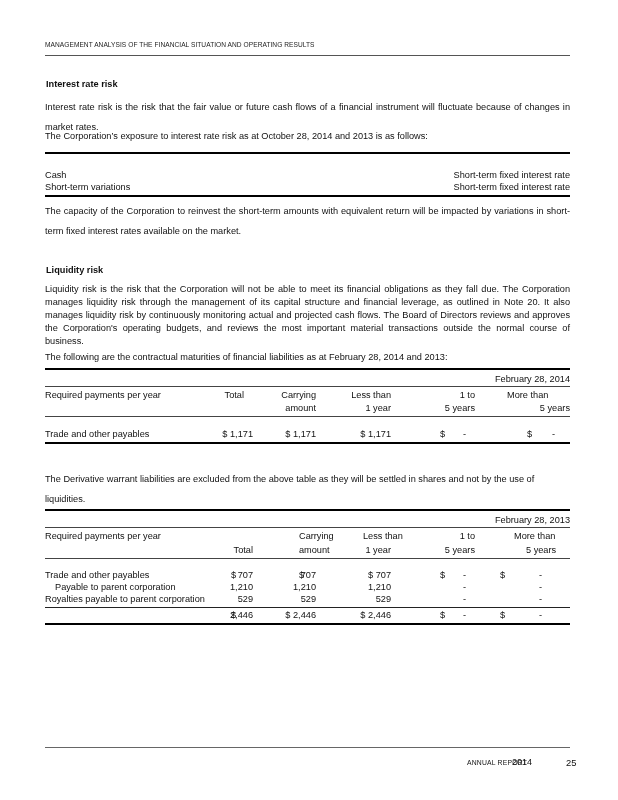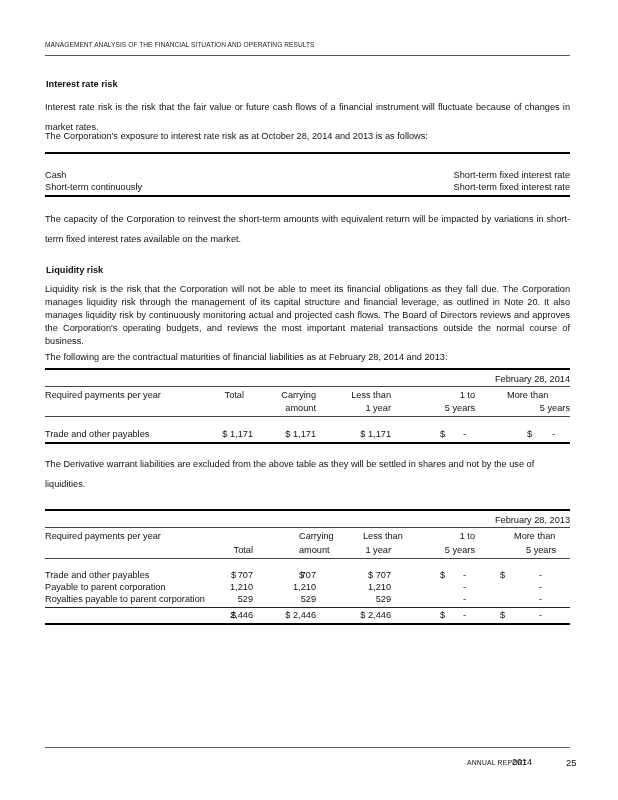--- a/index.html
+++ b/index.html
@@ -29,25 +29,25 @@
   <div class="running-head">MANAGEMENT ANALYSIS OF THE FINANCIAL SITUATION AND OPERATING RESULTS</div>
   <div class="running-rule"></div>
 
   <div class="h" style="top:79px">Interest rate risk</div>
   <div class="p" style="top:97px">Interest rate risk is the risk that the fair value or future cash flows of a financial instrument will fluctuate because of changes in market rates.</div>
   <div class="p nojust" style="top:126px">The Corporation’s exposure to interest rate risk as at October 28, 2014 and 2013 is as follows:</div>
 
   <div class="rule thick" style="top:152px"></div>
   <div class="cell" style="top:170px;left:0">Cash</div>
   <div class="cell r" style="top:170px;right:0">Short-term fixed interest rate</div>
-  <div class="cell" style="top:182px;left:0">Short-term continuously</div>
+  <div class="cell" style="top:182px;left:0">Short-term variations</div>
   <div class="cell r" style="top:182px;right:0">Short-term fixed interest rate</div>
   <div class="rule thick" style="top:195px"></div>
 
-  <div class="p" style="top:209px">The capacity of the Corporation to reinvest the short-term amounts with equivalent return will be impacted by variations in short-term fixed interest rates available on the market.</div>
+  <div class="p" style="top:201px">The capacity of the Corporation to reinvest the short-term amounts with equivalent return will be impacted by variations in short-term fixed interest rates available on the market.</div>
 
   <div class="h" style="top:265px">Liquidity risk</div>
   <div class="p" style="top:283px;line-height:12.9px">Liquidity risk is the risk that the Corporation will not be able to meet its financial obligations as they fall due. The Corporation manages liquidity risk through the management of its capital structure and financial leverage, as outlined in Note 20. It also manages liquidity risk by continuously monitoring actual and projected cash flows. The Board of Directors reviews and approves the Corporation's operating budgets, and reviews the most important material transactions outside the normal course of business.</div>
   <div class="p nojust" style="top:347px">The following are the contractual maturities of financial liabilities as at February 28, 2014 and 2013:</div>
 
   <div>
     <div class="rule thick" style="top:368px"></div>
     <div class="cell r" style="top:374px;right:0">February 28, 2014</div>
     <div class="rule thin" style="top:386px"></div>
     <div class="cell" style="top:390px;left:0">Required payments per year</div>
@@ -68,21 +68,21 @@
       <div class="cell r" style="top:429px;right:254px">$ 1,171</div>
       <div class="cell r" style="top:429px;right:179px">$ 1,171</div>
       <div class="cell" style="top:429px;left:395px">$</div>
       <div class="cell" style="top:429px;left:418px">-</div>
       <div class="cell" style="top:429px;left:482px">$</div>
       <div class="cell" style="top:429px;left:507px">-</div>
     </div>
     <div class="rule thick" style="top:442px"></div>
   </div>
 
-  <div class="p nojust" style="top:454px">The Derivative warrant liabilities are excluded from the above table as they will be settled in shares and not by the use of liquidities.</div>
+  <div class="p nojust" style="top:469px">The Derivative warrant liabilities are excluded from the above table as they will be settled in shares and not by the use of liquidities.</div>
 
   <div>
     <div class="rule thick" style="top:509px"></div>
     <div class="cell r" style="top:515px;right:0">February 28, 2013</div>
     <div class="rule thin" style="top:527px"></div>
     <div class="cell" style="top:531px;left:0">Required payments per year</div>
     <div class="cell r" style="top:545px;right:317px">Total</div>
     <div class="cell" style="top:531px;left:254px">Carrying</div>
     <div class="cell" style="top:545px;left:254px">amount</div>
     <div class="cell" style="top:531px;left:318px">Less than</div>
@@ -100,21 +100,21 @@
       <div class="cell" style="top:570px;left:254px">$</div>
       <div class="cell r" style="top:570px;right:254px">707</div>
       <div class="cell" style="top:570px;left:323px">$</div>
       <div class="cell r" style="top:570px;right:179px">707</div>
       <div class="cell" style="top:570px;left:395px">$</div>
       <div class="cell" style="top:570px;left:418px">-</div>
       <div class="cell" style="top:570px;left:455px">$</div>
       <div class="cell" style="top:570px;left:494px">-</div>
     </div>
     <div>
-      <div class="cell" style="top:582px;left:0">Payable to parent corporation</div>
+      <div class="cell" style="top:582px;left:10px">Payable to parent corporation</div>
       <div class="cell r" style="top:582px;right:317px">1,210</div>
       <div class="cell r" style="top:582px;right:254px">1,210</div>
       <div class="cell r" style="top:582px;right:179px">1,210</div>
       <div class="cell" style="top:582px;left:418px">-</div>
       <div class="cell" style="top:582px;left:494px">-</div>
     </div>
     <div>
       <div class="cell" style="top:594px;left:0">Royalties payable to parent corporation</div>
       <div class="cell r" style="top:594px;right:317px">529</div>
       <div class="cell r" style="top:594px;right:254px">529</div>

